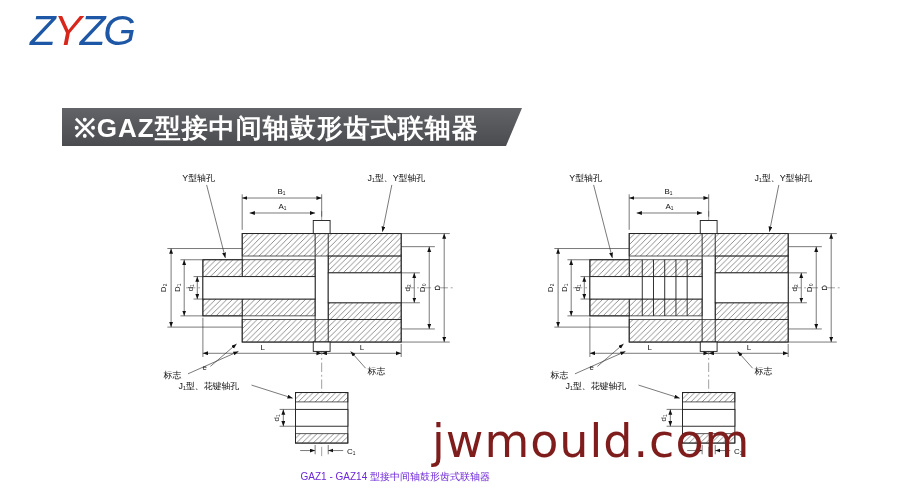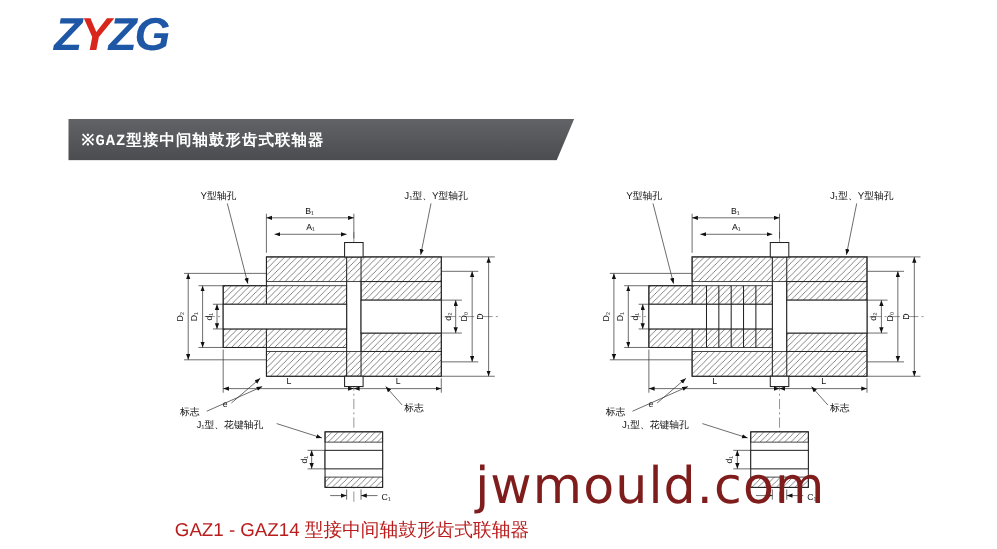--- a/index.html
+++ b/index.html
@@ -1,38 +1,38 @@
 <!DOCTYPE html>
 <html><head>
 <meta charset="utf-8">
 <style>
   html,body{margin:0;padding:0;background:#fff;}
   .page{position:relative;width:906px;height:499px;background:#ffffff;overflow:hidden;
         font-family:"Liberation Sans",sans-serif;}
 
   
-  .logo{position:absolute;left:30px;top:10px;font-style:italic;font-weight:bold;
-        font-size:42px;letter-spacing:-2px;line-height:1;margin-left:19px;}
+  .logo{position:absolute;left:30px;top:10px;font-style:italic;font-weight:normal;
+        font-size:42px;letter-spacing:-2px;line-height:1;}
   .logo .lb-blue{color:#1d57a5;}
   .logo .lb-red{color:#d9261c;}
 
   
   .banner{position:absolute;left:62px;top:108px;width:460px;height:38px;
           background:linear-gradient(180deg,#626367,#4b4c50);
           clip-path:polygon(0 0,100% 0,calc(100% - 16px) 100%,0 100%);
           display:flex;align-items:center;}
-  .banner-title{color:#ffffff;font-size:14px;font-weight:bold;padding-left:12px;
-                letter-spacing:1px;white-space:nowrap;font-family:Liberation Mono, monospace;}
+  .banner-title{color:#ffffff;font-size:26px;font-weight:bold;padding-left:12px;
+                letter-spacing:1px;white-space:nowrap;}
 
   
   .diagram{position:absolute;}
   .d0{left:158px;top:166px;}
   .d1{left:545px;top:166px;}
-  .caption{position:absolute;top:470px;width:340px;text-align:center;font-size:17px;
-           color:#b91c1c;white-space:nowrap;}
+  .caption{position:absolute;top:470px;width:340px;text-align:right;font-size:10px;
+           color:#6d28d9;white-space:nowrap;}
   .c0{left:150px;}
   .c1{left:537px;}
 
   
   .watermark{position:absolute;left:432px;top:414px;font-size:46px;color:#7f1d1d;
              font-family:"DejaVu Sans",sans-serif;letter-spacing:1px;z-index:4;}
 
   
   svg text{font-family:"Liberation Sans",sans-serif;}
   .dt{font-size:8.5px;fill:#111;}

